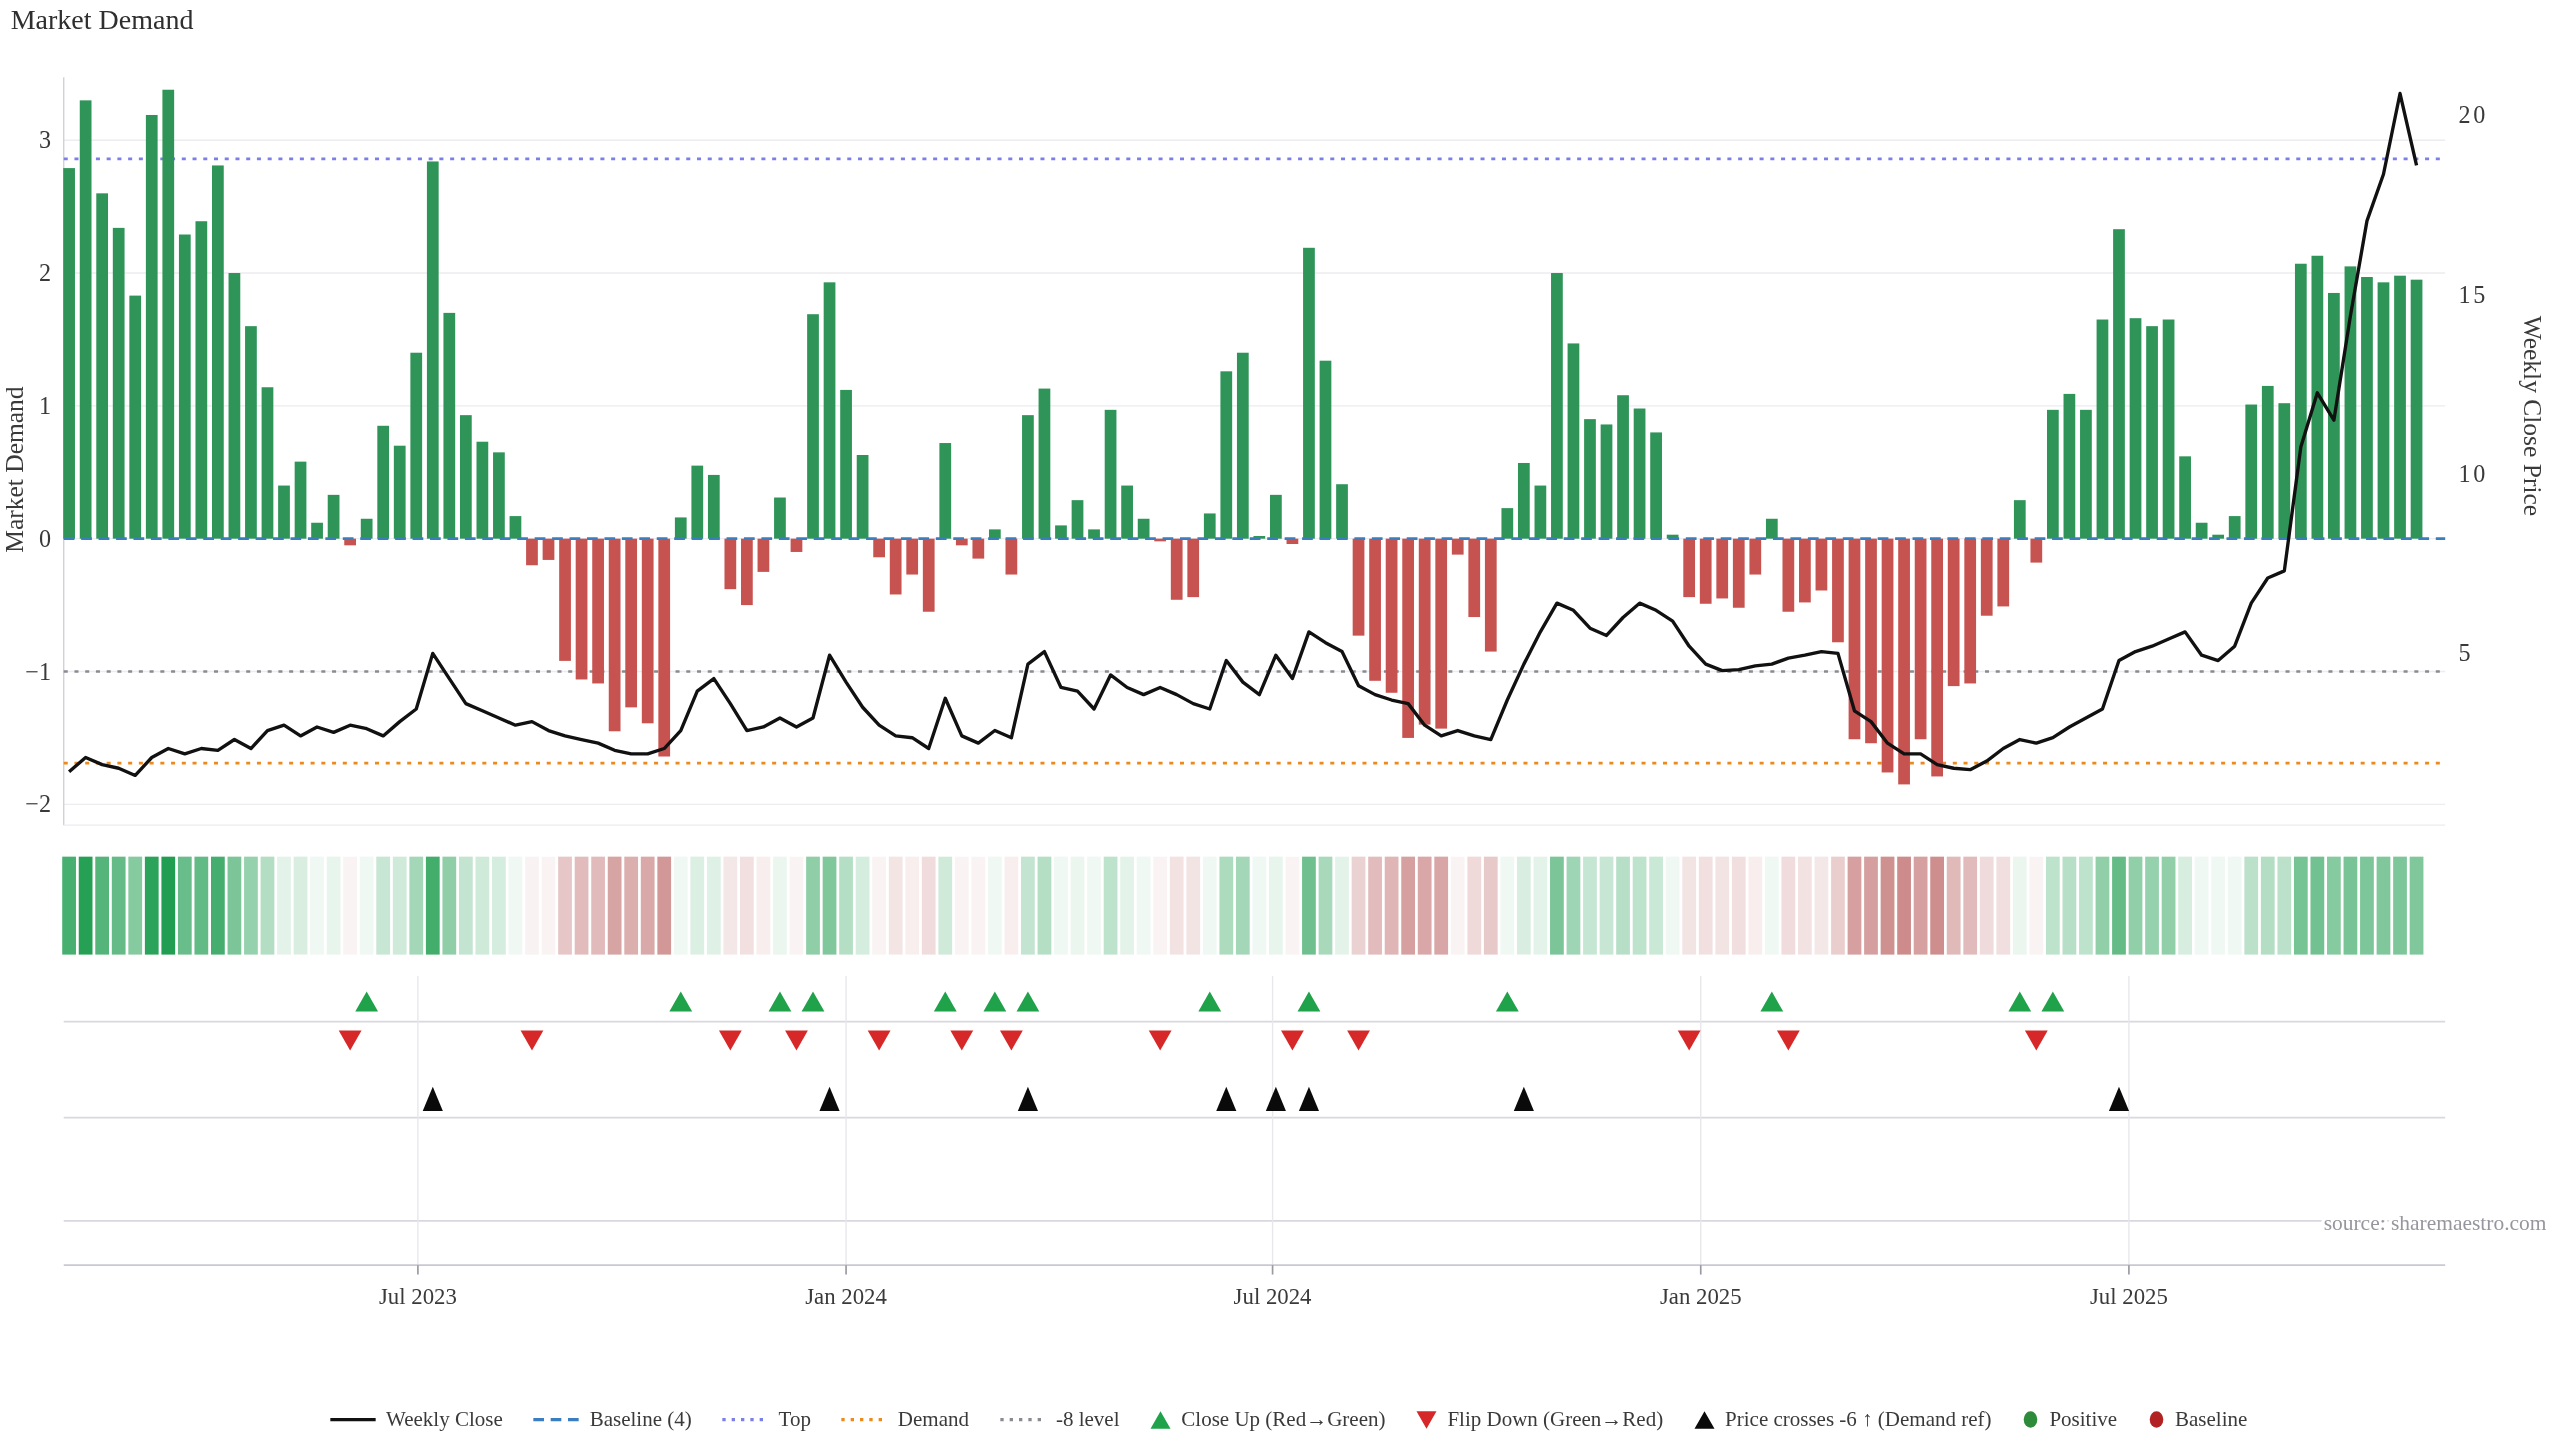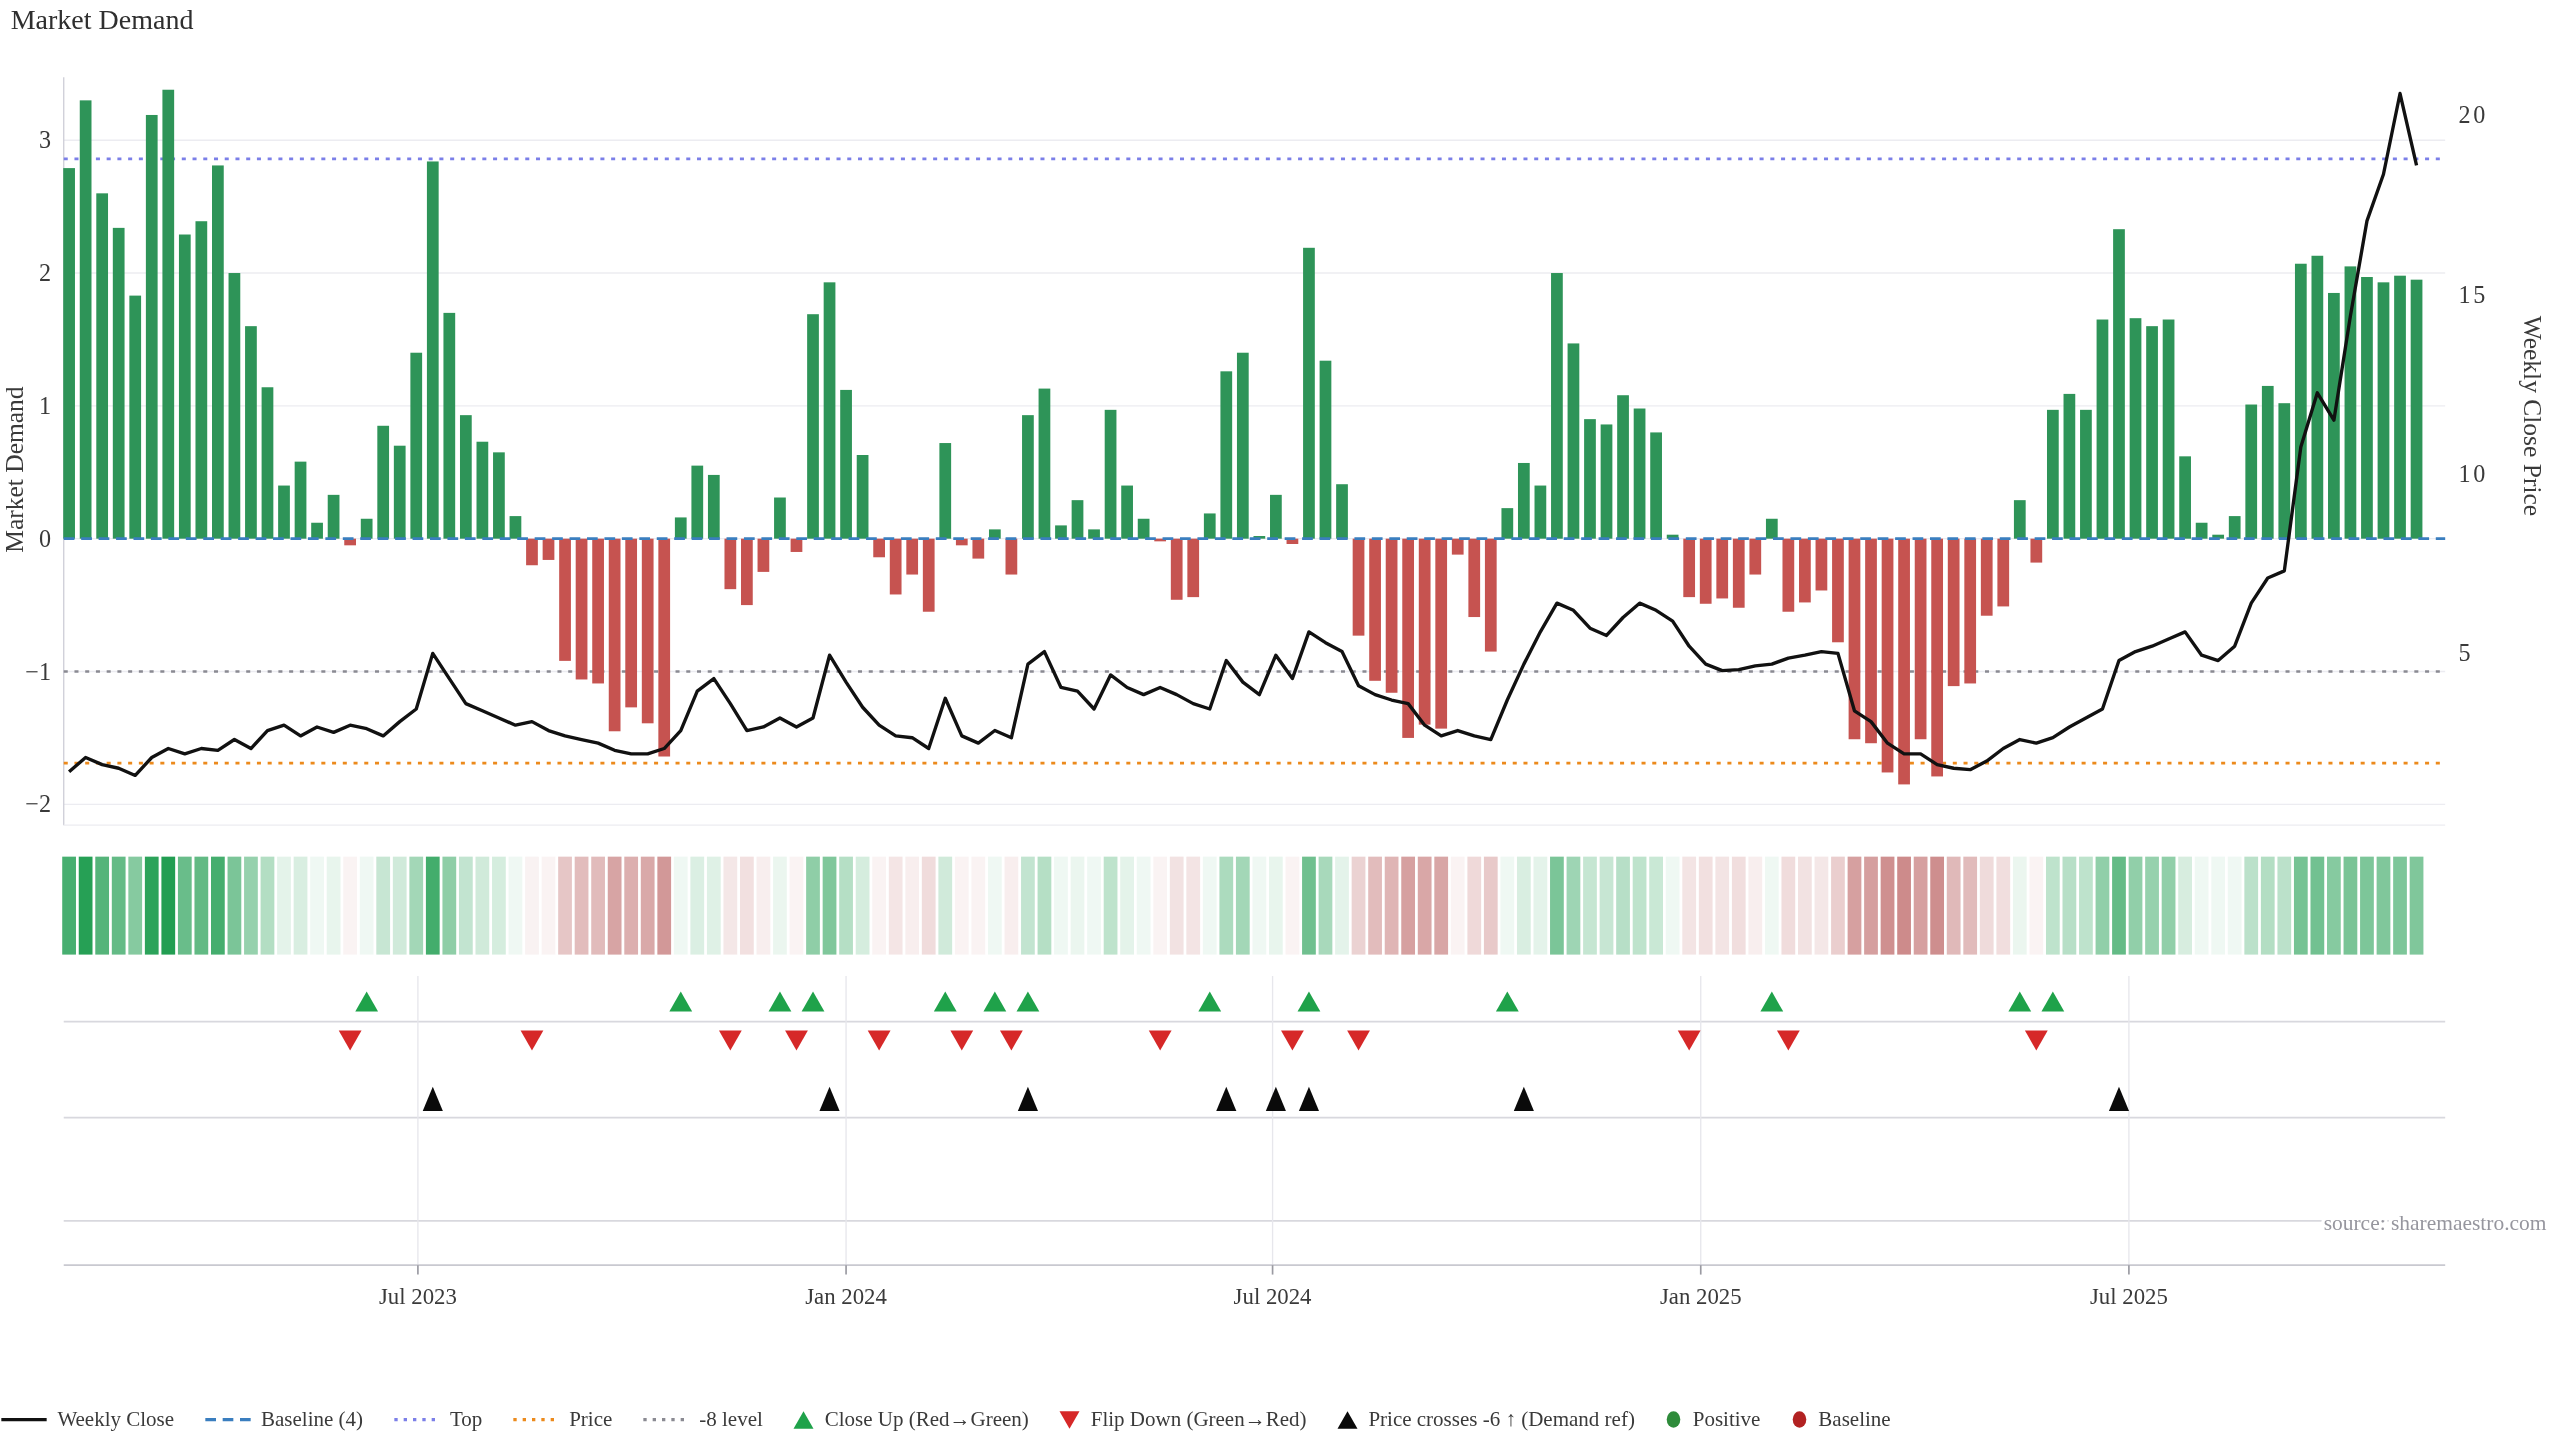--- a/index.html
+++ b/index.html
@@ -1,20 +1,20 @@
 <!DOCTYPE html>
 <html style="font-size:10.7px"><head>
 <meta charset="utf-8">
 <style>
   html,body{margin:0;padding:0;background:#fff;}
   .page{position:relative;width:2576px;height:1449px;background:#fff;overflow:hidden;
         font-family:Liberation Serif, serif;}
   .title{position:absolute;left:10.7px;top:4px;font-size:28px;color:#2f2f2f;}
   #chart{position:absolute;left:0;top:0;}
-  .legend{position:absolute;left:0;top:1407px;width:100%;display:flex;
+  .legend{position:absolute;left:0;top:1407px;width:100%;display:flex;justify-content:center;
           align-items:center;gap:29.5px;font-size:21px;color:#3a3a3a;}
   .legend-item{display:flex;align-items:center;gap:9.4px;white-space:nowrap;}
   .legend-item svg{display:block;}
 </style>
 </head>
 <body>
 
 <div class="page">
   <div class="title">Market Demand</div>
   <svg id="chart" width="2576" height="1449" viewBox="0 0 3840 2160" xmlns="http://www.w3.org/2000/svg">
@@ -404,21 +404,21 @@
       <div class="legend-item">
         <svg width="48" height="17.4" viewBox="0 0 72 26">
              <line x1="2" y1="13" x2="70" y2="13" stroke="#7b7fe8" stroke-width="5" stroke-dasharray="5 9"></line>
         </svg>
         <span>Top</span>
       </div>
       <div class="legend-item">
         <svg width="48" height="17.4" viewBox="0 0 72 26">
              <line x1="2" y1="13" x2="70" y2="13" stroke="#ec8a1c" stroke-width="5" stroke-dasharray="5 9"></line>
         </svg>
-        <span>Price</span>
+        <span>Demand</span>
       </div>
       <div class="legend-item">
         <svg width="48" height="17.4" viewBox="0 0 72 26">
              <line x1="2" y1="13" x2="70" y2="13" stroke="#8a8a92" stroke-width="5" stroke-dasharray="5 9"></line>
         </svg>
         <span>-8 level</span>
       </div>
       <div class="legend-item">
         <svg width="23" height="20" viewBox="0 0 34 30">
              <path d="M 17 2 L 2 28 L 32 28 Z" fill="#1fa24a"></path>

